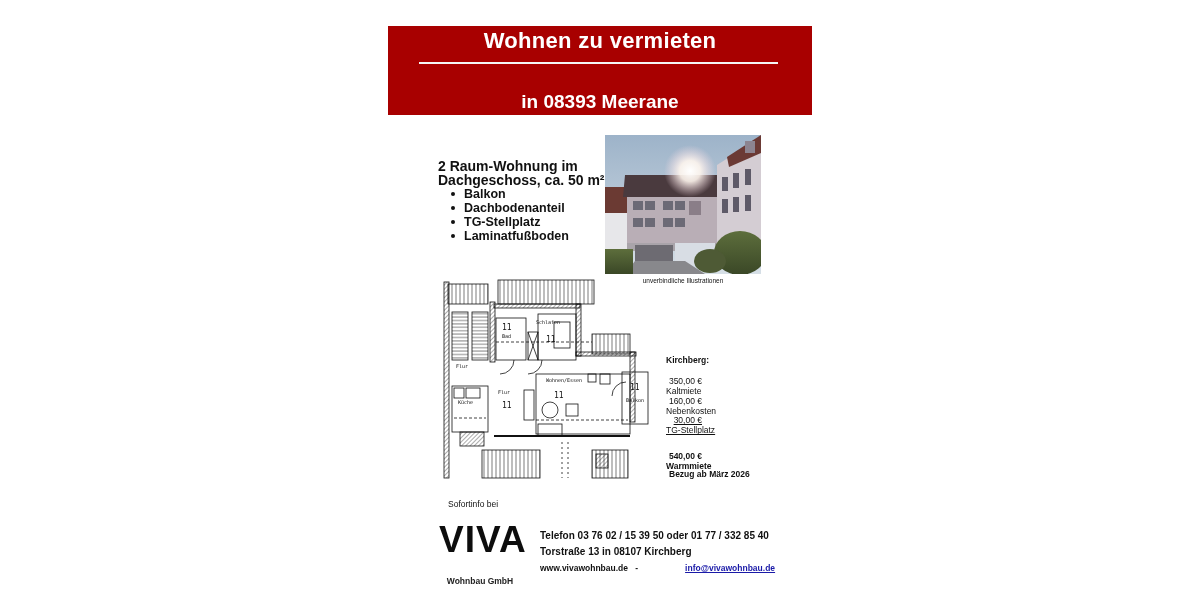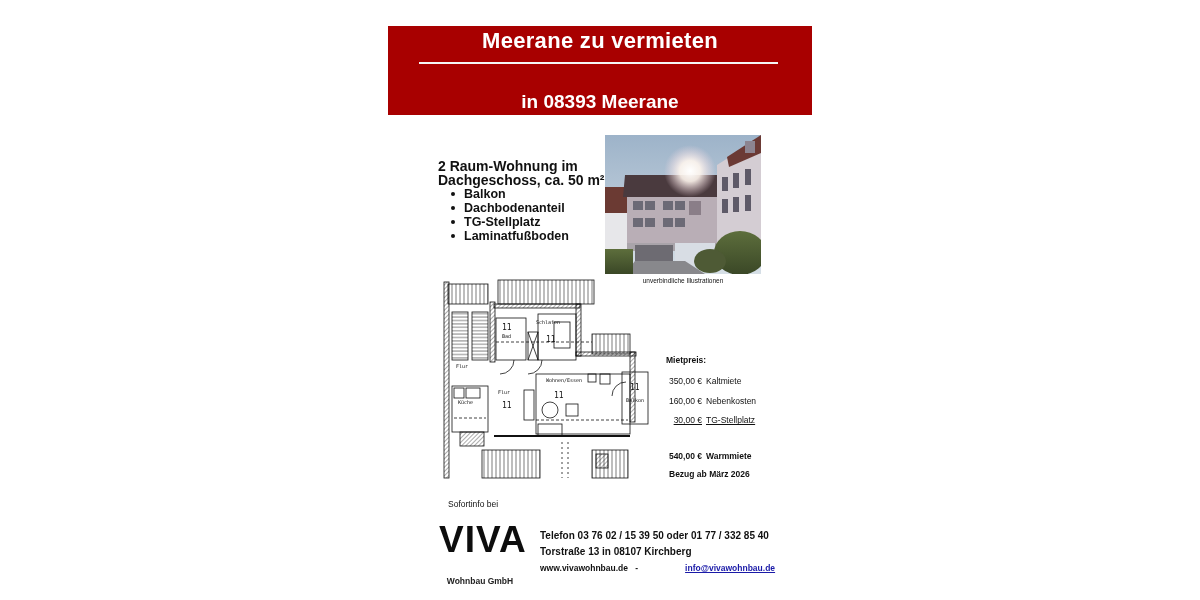--- a/index.html
+++ b/index.html
@@ -115,20 +115,21 @@
       font-size: 8.5px;
     }
     .prices .heading {
       font-weight: bold;
       margin-bottom: 11px;
     }
     .price-row {
       display: flex;
       height: 19.7px;
       align-items: flex-start;
+      flex-direction: column;
     }
     .price-row .amt {
       width: 36px;
       text-align: right;
       margin-right: 4px;
       white-space: nowrap;
     }
     .price-row.under .amt, .price-row.under .lbl {
       text-decoration: underline;
     }
@@ -180,21 +181,21 @@
       text-decoration: underline;
       margin-left: 40px;
     }
   </style>
 </head>
 <body>
 
 <div class="page">
 
   <div class="banner">
-    <div class="title">Meerane zu vermieten</div>
+    <div class="title">Wohnen zu vermieten</div>
     <div class="rule"></div>
     <div class="addr2">in 08393 Meerane</div>
   </div>
 
   <div class="intro">
     <div>2 Raum-Wohnung im</div>
     <div>Dachgeschoss, ca. 50 m²</div>
   </div>
 
   <ul class="features">
@@ -341,21 +342,21 @@
       <rect x="40" y="172" width="58" height="28" fill="url(#roof)" stroke="#111"></rect>
       <rect x="150" y="172" width="36" height="28" fill="url(#roof)" stroke="#111"></rect>
       <rect x="154" y="176" width="12" height="14" fill="url(#hatch)"></rect>
       <line x1="52" y1="158" x2="188" y2="158" stroke-width="2"></line>
       <line x1="120" y1="164" x2="120" y2="200" stroke-dasharray="2,3"></line>
       <line x1="126" y1="164" x2="126" y2="200" stroke-dasharray="2,3"></line>
     </svg>
   </div>
 
   <div class="prices">
-    <div class="heading">Mietpreis:</div>
+    <div class="heading">Kirchberg:</div>
     <div class="price-row">
       <span class="amt">350,00 €</span>
       <span class="lbl">Kaltmiete</span>
     </div>
     <div class="price-row">
       <span class="amt">160,00 €</span>
       <span class="lbl">Nebenkosten</span>
     </div>
     <div class="price-row under">
       <span class="amt">30,00 €</span>

